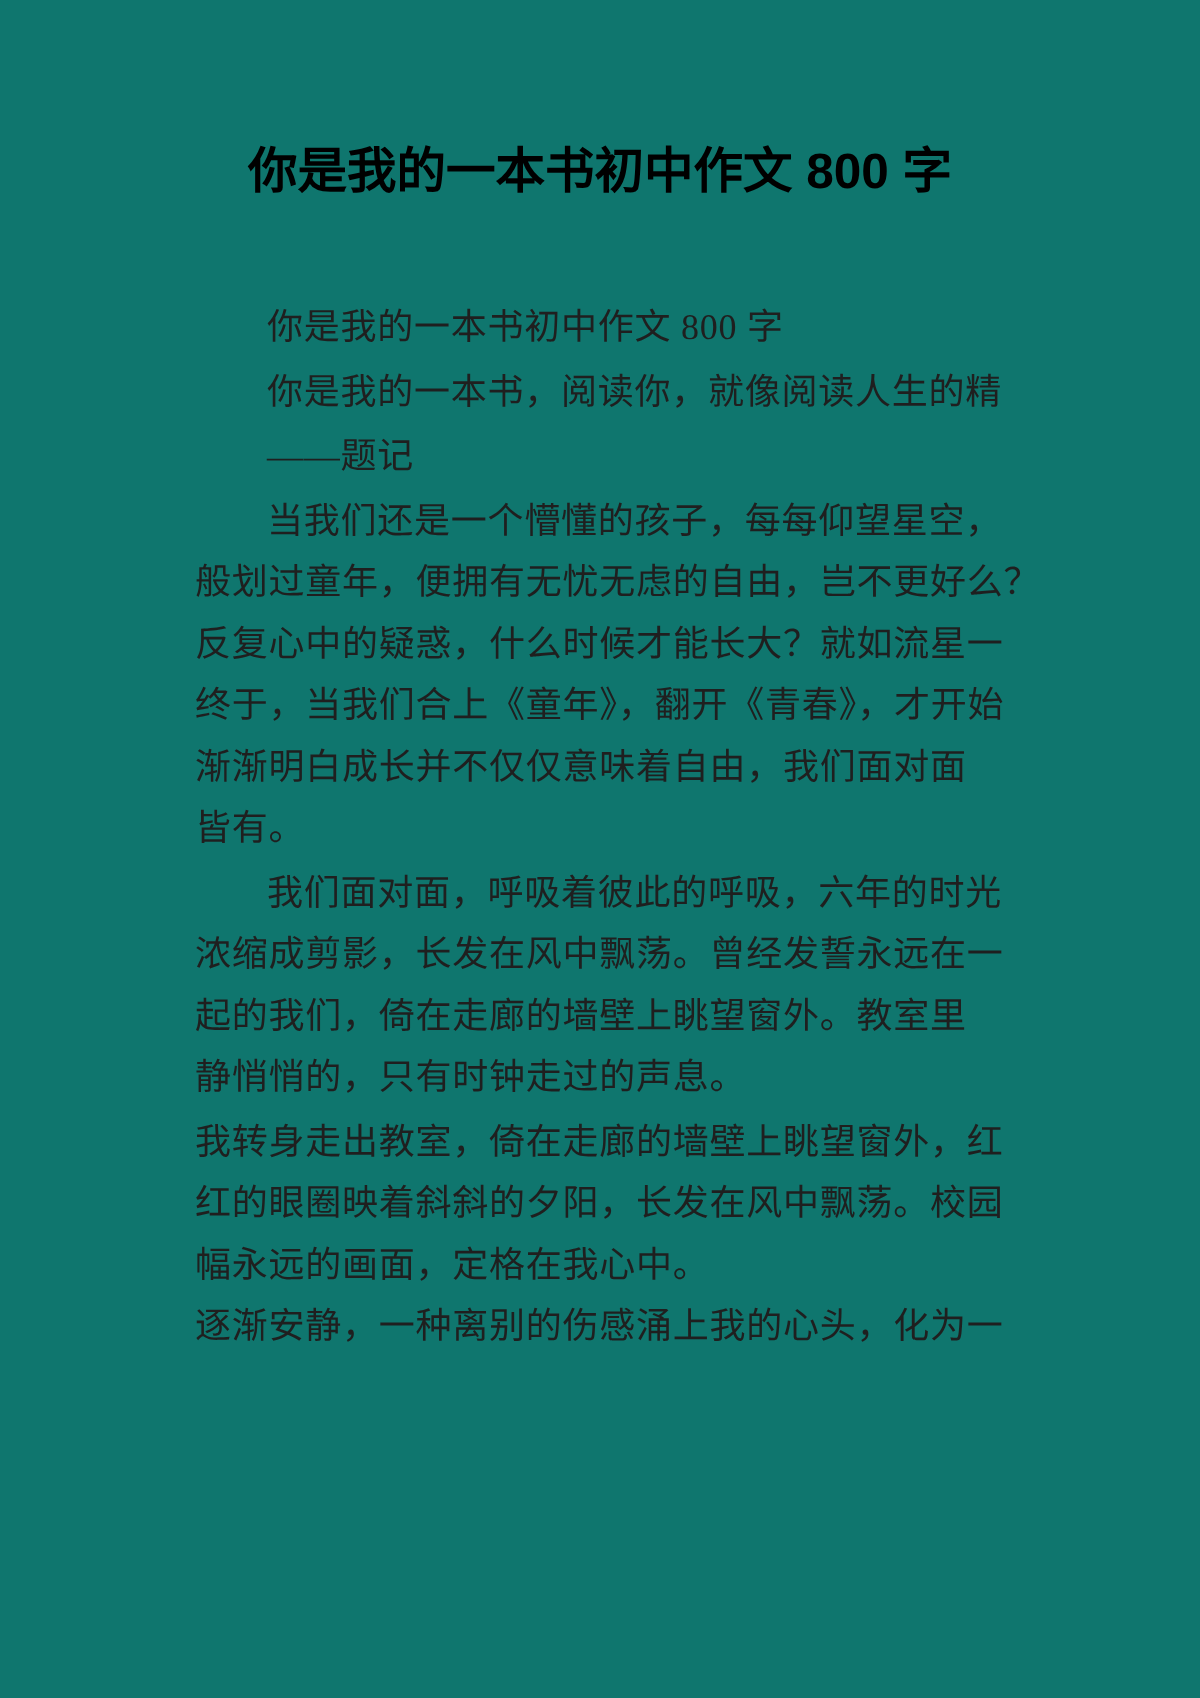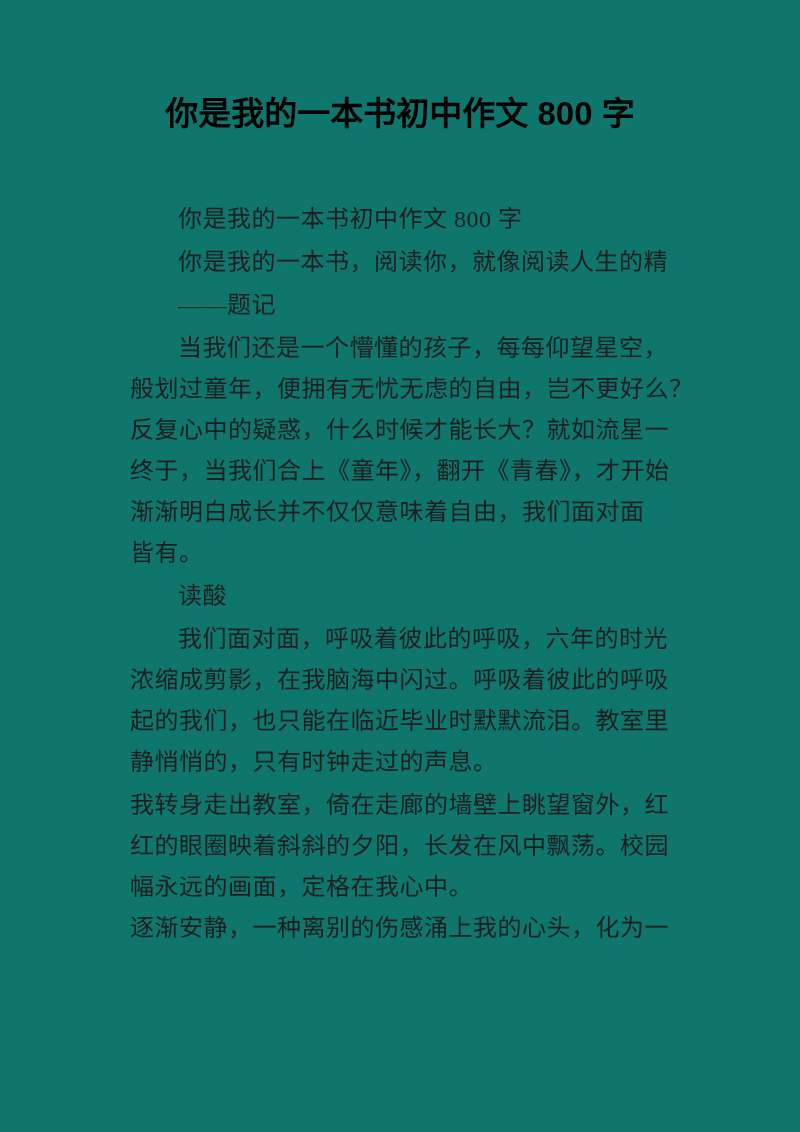--- a/index.html
+++ b/index.html
@@ -76,28 +76,25 @@
 
     <div class="para">
       <div class="line first">当我们还是一个懵懂的孩子，每每仰望星空，</div>
       <div class="line">般划过童年，便拥有无忧无虑的自由，岂不更好么？</div>
       <div class="line">反复心中的疑惑，什么时候才能长大？就如流星一</div>
       <div class="line">终于，当我们合上《童年》，翻开《青春》，才开始</div>
       <div class="line">渐渐明白成长并不仅仅意味着自由，我们面对面</div>
       <div class="line">皆有。</div>
     </div>
 
-    <div class="para">
-      <div class="line first">读酸</div>
-    </div>
 
     <div class="para">
       <div class="line first">我们面对面，呼吸着彼此的呼吸，六年的时光</div>
-      <div class="line">浓缩成剪影，在我脑海中闪过。呼吸着彼此的呼吸</div>
-      <div class="line">起的我们，也只能在临近毕业时默默流泪。教室里</div>
+      <div class="line">浓缩成剪影，长发在风中飘荡。曾经发誓永远在一</div>
+      <div class="line">起的我们，倚在走廊的墙壁上眺望窗外。教室里</div>
       <div class="line">静悄悄的，只有时钟走过的声息。</div>
     </div>
 
     <div class="para">
       <div class="line">我转身走出教室，倚在走廊的墙壁上眺望窗外，红</div>
       <div class="line">红的眼圈映着斜斜的夕阳，长发在风中飘荡。校园</div>
       <div class="line">幅永远的画面，定格在我心中。</div>
       <div class="line">逐渐安静，一种离别的伤感涌上我的心头，化为一</div>
     </div>
 

